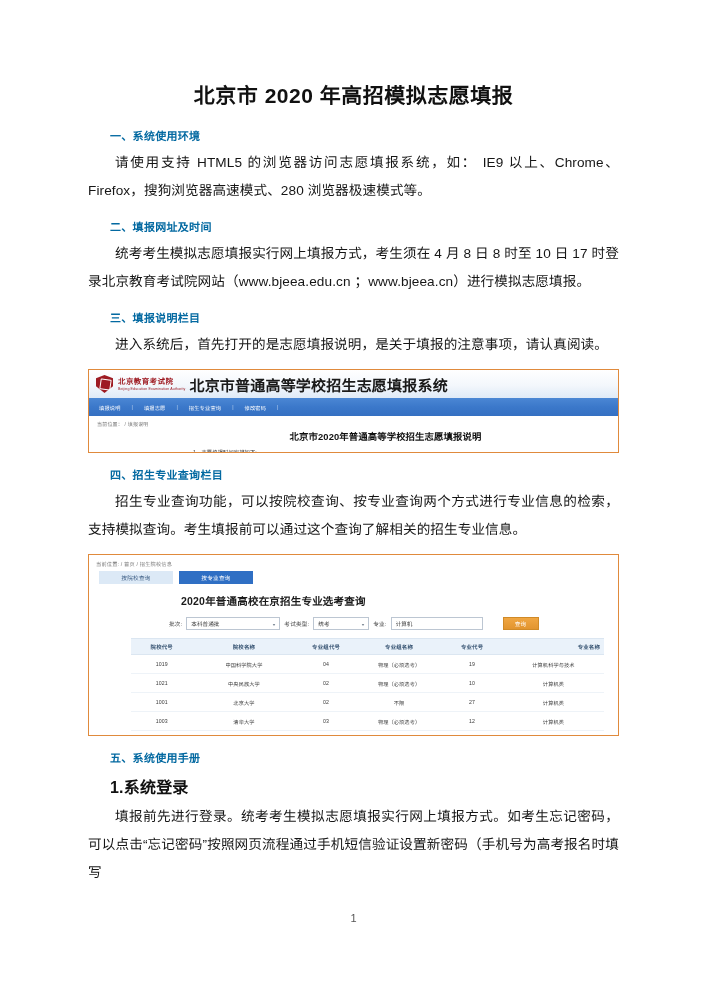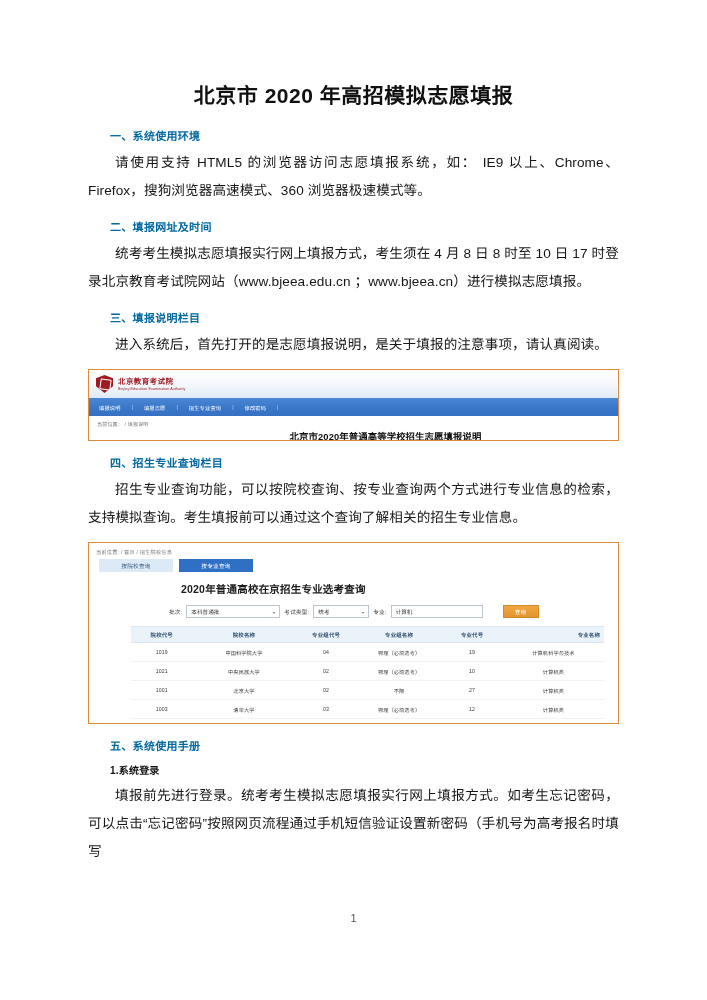--- a/index.html
+++ b/index.html
@@ -36,21 +36,21 @@
 
   .heading {
     font-size: 11px;
     font-weight: 700;
     color: #0369a1;
     margin: 13px 0 6px 0;
     padding-left: 22px;
     letter-spacing: 0.3px;
   }
   .subheading {
-    font-size: 10px;
+    font-size: 16px;
     font-weight: 700;
     color: #111;
     margin: 9px 0 5px 0;
     padding-left: 22px;
     letter-spacing: 0.2px;
   }
   .para {
     font-size: 13.6px;
     line-height: 28px;
     color: #161616;
@@ -61,21 +61,21 @@
   }
 
   
   .shot {
     border: 1.5px solid #e08a3c;
     background: #ffffff;
     margin: 10px 0 4px 0;
     box-sizing: border-box;
     overflow: hidden;
   }
-  .shot1 { height: 72px; }
+  .shot1 { height: 84px; }
 
   .sys-header {
     height: 28px;
     background: linear-gradient(180deg, #ffffff 0%, #f3f7fc 55%, #dfeaf7 100%);
     display: flex;
     align-items: center;
     padding-left: 6px;
     box-sizing: border-box;
   }
   .logo-mark {
@@ -313,39 +313,40 @@
 </head>
 <body>
 
 <div class="page">
 
   <h1 class="doc-title">
     <span>北京市 2020 年高招模拟志愿填报</span>
   </h1>
 
   <div class="heading">一、系统使用环境</div>
-  <p class="para">请使用支持 HTML5 的浏览器访问志愿填报系统，如： IE9 以上、Chrome、Firefox，搜狗浏览器高速模式、360 浏览器极速模式等。</p>
+  <p class="para">请使用支持 HTML5 的浏览器访问志愿填报系统，如： IE9 以上、Chrome、Firefox，搜狗浏览器高速模式、280 浏览器极速模式等。</p>
 
   <div class="heading">二、填报网址及时间</div>
   <p class="para">统考考生模拟志愿填报实行网上填报方式，考生须在 4 月 8 日 8 时至 10 日 17 时登录北京教育考试院网站（www.bjeea.edu.cn ；www.bjeea.cn）进行模拟志愿填报。</p>
 
   <div class="heading">三、填报说明栏目</div>
   <p class="para">进入系统后，首先打开的是志愿填报说明，是关于填报的注意事项，请认真阅读。</p>
 
   <div class="shot shot1">
 
     <div class="sys-header">
       <div class="logo-mark">
         <div class="shield"></div>
         <div class="inner"></div>
       </div>
       <div class="logo-text">
         <div class="logo-cn">北京教育考试院</div>
         <div class="logo-en">Beijing Education Examination Authority</div>
       </div>
+      <div class="sys-title">北京市普通高等学校招生志愿填报系统</div>
     </div>
 
     <div class="sys-nav">
       <span class="nav-item">填报说明</span>
       <span class="nav-sep">|</span>
       <span class="nav-item">填报志愿</span>
       <span class="nav-sep">|</span>
       <span class="nav-item">招生专业查询</span>
       <span class="nav-sep">|</span>
       <span class="nav-item">修改密码</span>

